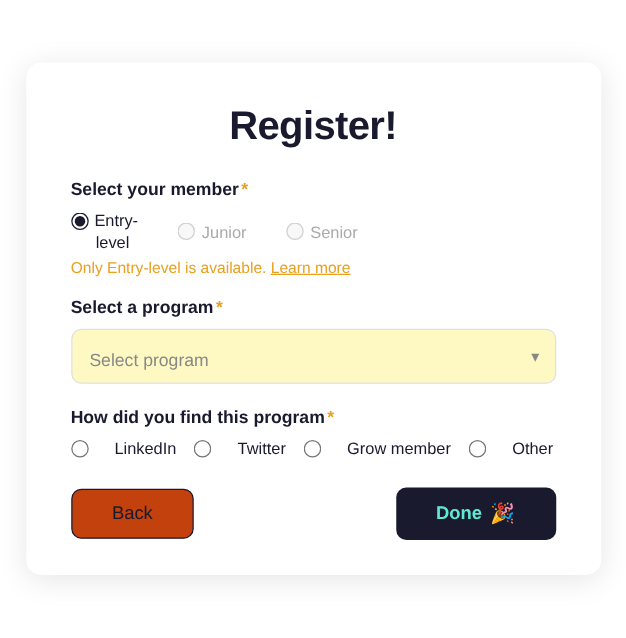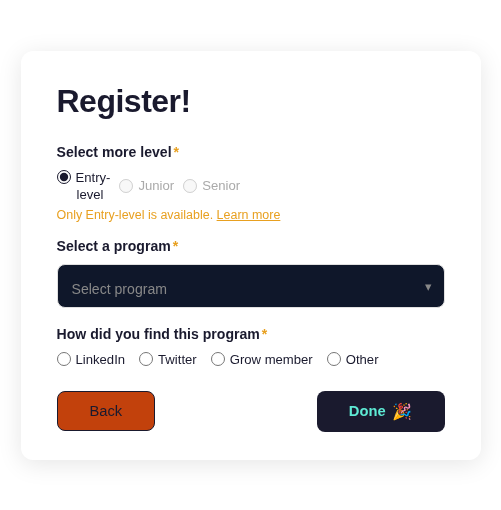--- a/index.html
+++ b/index.html
@@ -13,21 +13,21 @@
       width: 501px;
     }
     .card {
       background: #fff;
       border-radius: 12px;
       box-shadow: 0 4px 24px rgba(0,0,0,0.10);
       width: 460px;
       padding: 32px 36px 28px 36px;
     }
     .page-title {
-      text-align: left;
+      text-align: center;
       font-size: 2rem;
       font-weight: 800;
       color: #1a1a2e;
       margin-bottom: 24px;
       letter-spacing: -0.5px;
     }
     
     .tabs {
       display: flex;
       border: 1.5px solid #e0e0e0;
@@ -64,21 +64,21 @@
       margin-bottom: 10px;
     }
     .required {
       color: #e8a020;
       margin-left: 2px;
     }
     
     .level-row {
       display: flex;
       align-items: center;
-      gap: 9px;
+      gap: 32px;
       margin-bottom: 6px;
       flex-wrap: wrap;
     }
     .level-option {
       display: flex;
       align-items: center;
       gap: 5px;
       font-size: 0.82rem;
       color: #aaa;
       cursor: pointer;
@@ -125,21 +125,21 @@
       position: relative;
       margin-bottom: 18px;
     }
     .select-wrapper select {
       width: 100%;
       padding: 16px 36px 10px 14px;
       border: 1.5px solid #e0e0e0;
       border-radius: 8px;
       font-size: 0.88rem;
       color: #888;
-      background: #0f172a;
+      background: #fef9c3;
       appearance: none;
       cursor: pointer;
       outline: none;
     }
     .select-wrapper .chevron {
       position: absolute;
       right: 13px;
       top: 50%;
       transform: translateY(-50%);
       color: #888;
@@ -150,21 +150,21 @@
     .find-row {
       display: flex;
       align-items: center;
       gap: 14px;
       flex-wrap: wrap;
       margin-bottom: 24px;
     }
     .find-option {
       display: flex;
       align-items: center;
-      gap: 5px;
+      gap: 21px;
       font-size: 0.82rem;
       color: #1a1a2e;
       cursor: pointer;
     }
     input[type="radio"].find-radio {
       accent-color: #888;
       width: 14px;
       height: 14px;
     }
     
@@ -204,21 +204,21 @@
 </head>
 <body>
 
 <div class="card">
 
   <h1 class="page-title">Register!</h1>
 
 
   <div>
     <div class="section-label">
-      <span>Select more level</span><span class="required">*</span>
+      <span>Select your member</span><span class="required">*</span>
     </div>
     <div class="level-row">
 
       <label class="level-option entry-level">
         <div class="radio-row">
           <input type="radio" name="level" value="entry" checked="" style="">
           <span class="entry-label">Entry-</span>
         </div>
         <span class="level-text">level</span>
       </label>

